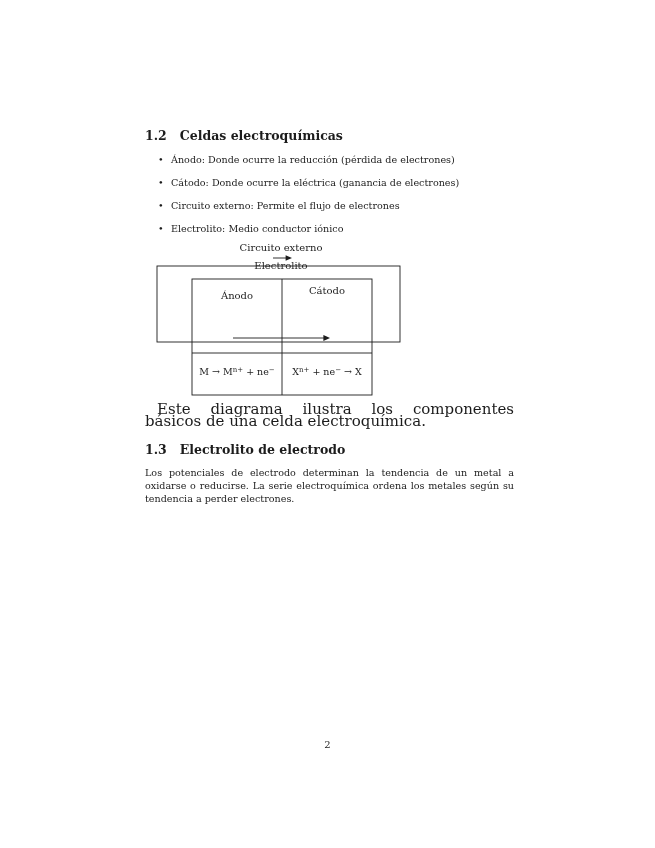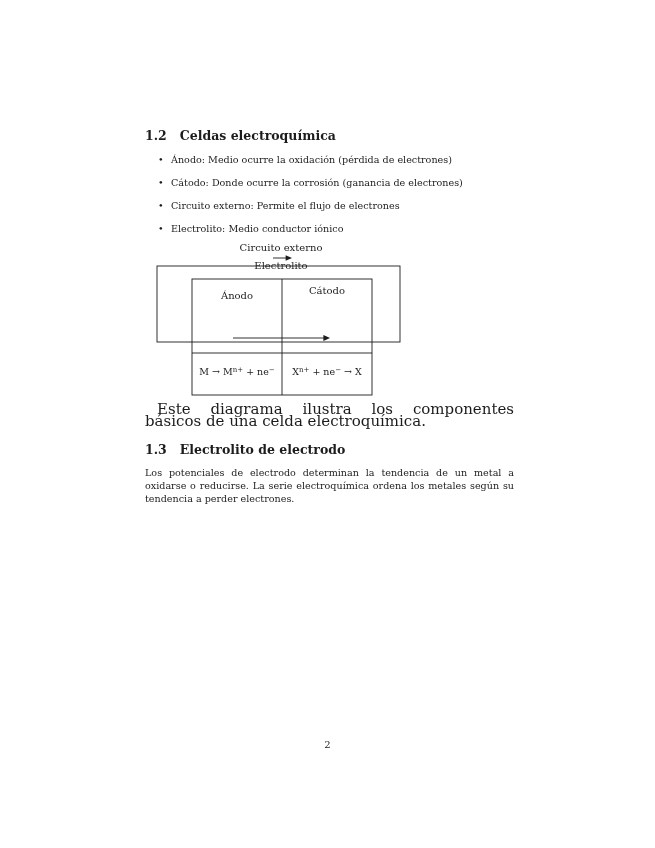--- a/index.html
+++ b/index.html
@@ -80,28 +80,28 @@
     font-size: 10px;
   }
 </style>
 </head>
 <body>
 
 <div class="page">
   <div class="content">
 
     <h2 class="section-heading">
-      <span class="sec-num">1.2</span><span>Celdas electroquímica</span>
+      <span class="sec-num">1.2</span><span>Celdas electroquímicas</span>
     </h2>
 
 
 
     <ul class="bullet-list">
-      <li class="bullet-item"><span>Ánodo: Medio ocurre la oxidación (pérdida de electrones)</span></li>
-      <li class="bullet-item"><span>Cátodo: Donde ocurre la corrosión (ganancia de electrones)</span></li>
+      <li class="bullet-item"><span>Ánodo: Donde ocurre la reducción (pérdida de electrones)</span></li>
+      <li class="bullet-item"><span>Cátodo: Donde ocurre la eléctrica (ganancia de electrones)</span></li>
       <li class="bullet-item"><span>Circuito externo: Permite el flujo de electrones</span></li>
       <li class="bullet-item"><span>Electrolito: Medio conductor iónico</span></li>
     </ul>
 
     <div class="figure">
       <svg width="370" height="160" viewBox="0 0 370 160" xmlns="http://www.w3.org/2000/svg">
 
         <text class="diag-label" x="136" y="10" text-anchor="middle">Circuito externo</text>
 
         <g>

